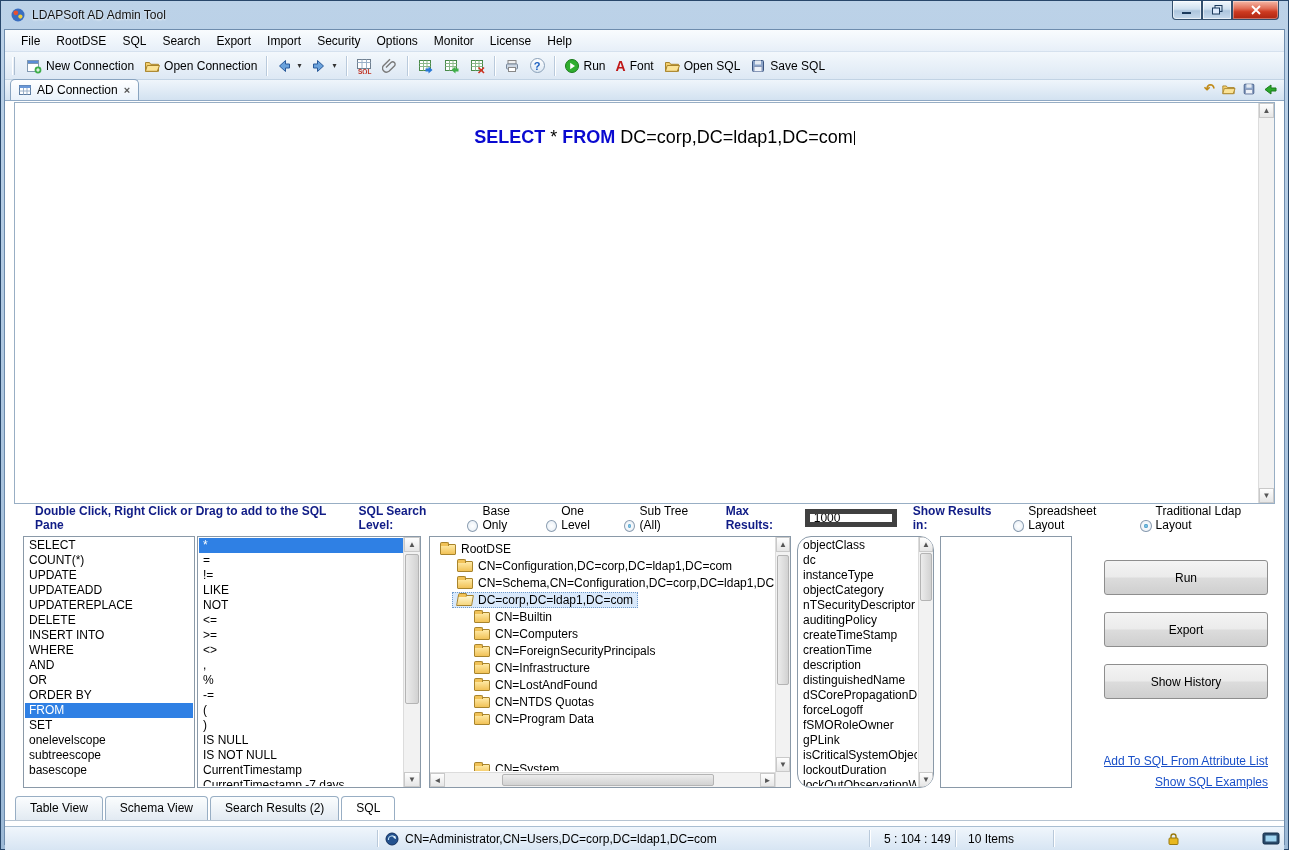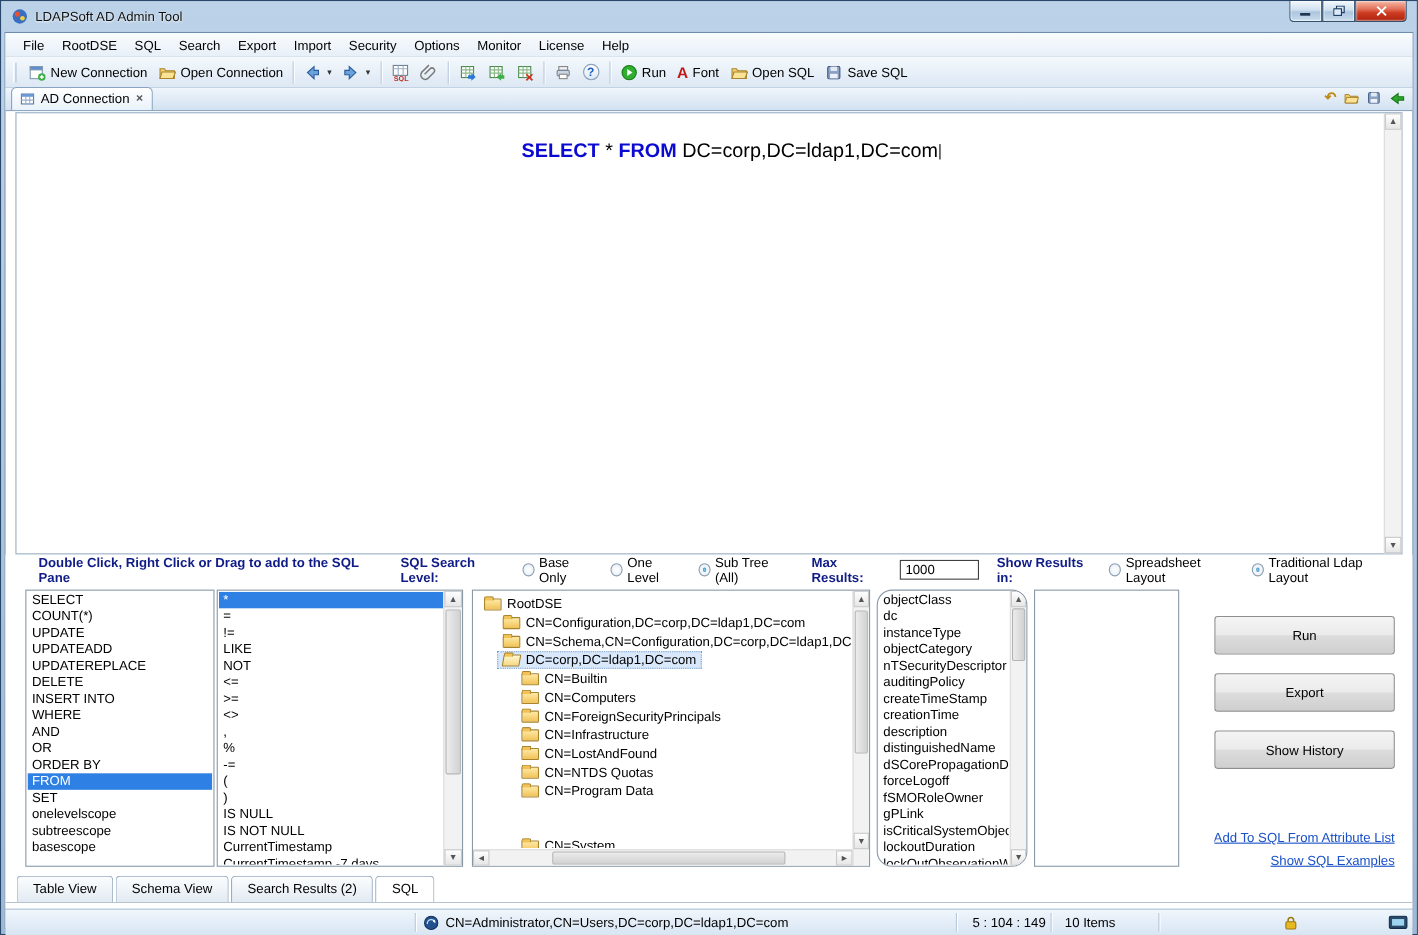--- a/index.html
+++ b/index.html
@@ -77,26 +77,26 @@
   .hscroll .scroll-btn.left { left:0; }
   .hscroll .scroll-btn.right { right:0; }
   .hthumb { position:absolute; top:1px; height:12px;
     background:linear-gradient(#ececec,#d2d2d2); border:1px solid #b4b4b4; border-radius:2px; }
 
   
   .optionsbar { flex:0 0 26px; display:flex; align-items:center; background:#fff; padding-left:30px; }
   .hint { color:#101c86; font-weight:bold; margin-right:22px; }
   .opt-label { color:#101c86; font-weight:bold; margin-right:10px; }
   .radio-group { display:flex; align-items:center; }
-  .radio { display:flex; align-items:center; gap:4px; margin-right:13px; }
+  .radio { display:flex; align-items:flex-end; gap:4px; margin-right:13px; }
   .radio-circle { width:12px; height:12px; border-radius:50%; border:1px solid #8a9cb0;
     background:radial-gradient(#ffffff,#e4ecf4); position:relative; }
   .radio.selected .radio-circle::after { content:''; position:absolute; inset:3px; border-radius:50%;
     background:radial-gradient(#8fd8f2,#1d71ad); }
-  .maxresults-input { width:72px; height:18px; border:1px solid #404040; padding:1px 4px;
+  .maxresults-input { width:92px; height:18px; border:5px solid #404040; padding:1px 4px;
     font-family:"Liberation Sans",sans-serif; font-size:12px; margin-right:16px; }
 
   
   .workspace { flex:1; background:#fff; display:flex; padding:4px 0 0 18px; }
   .panel { position:relative; height:252px; border:1px solid #8a99a8; background:#fff; overflow:hidden; }
   .kw-panel { width:172px; }
   .op-panel { width:224px; margin-left:2px; }
   .tree-panel { width:362px; margin-left:8px; }
   .attr-panel { width:137px; margin-left:6px;border-radius:14px; }
   .val-panel { width:132px; margin-left:6px; }

